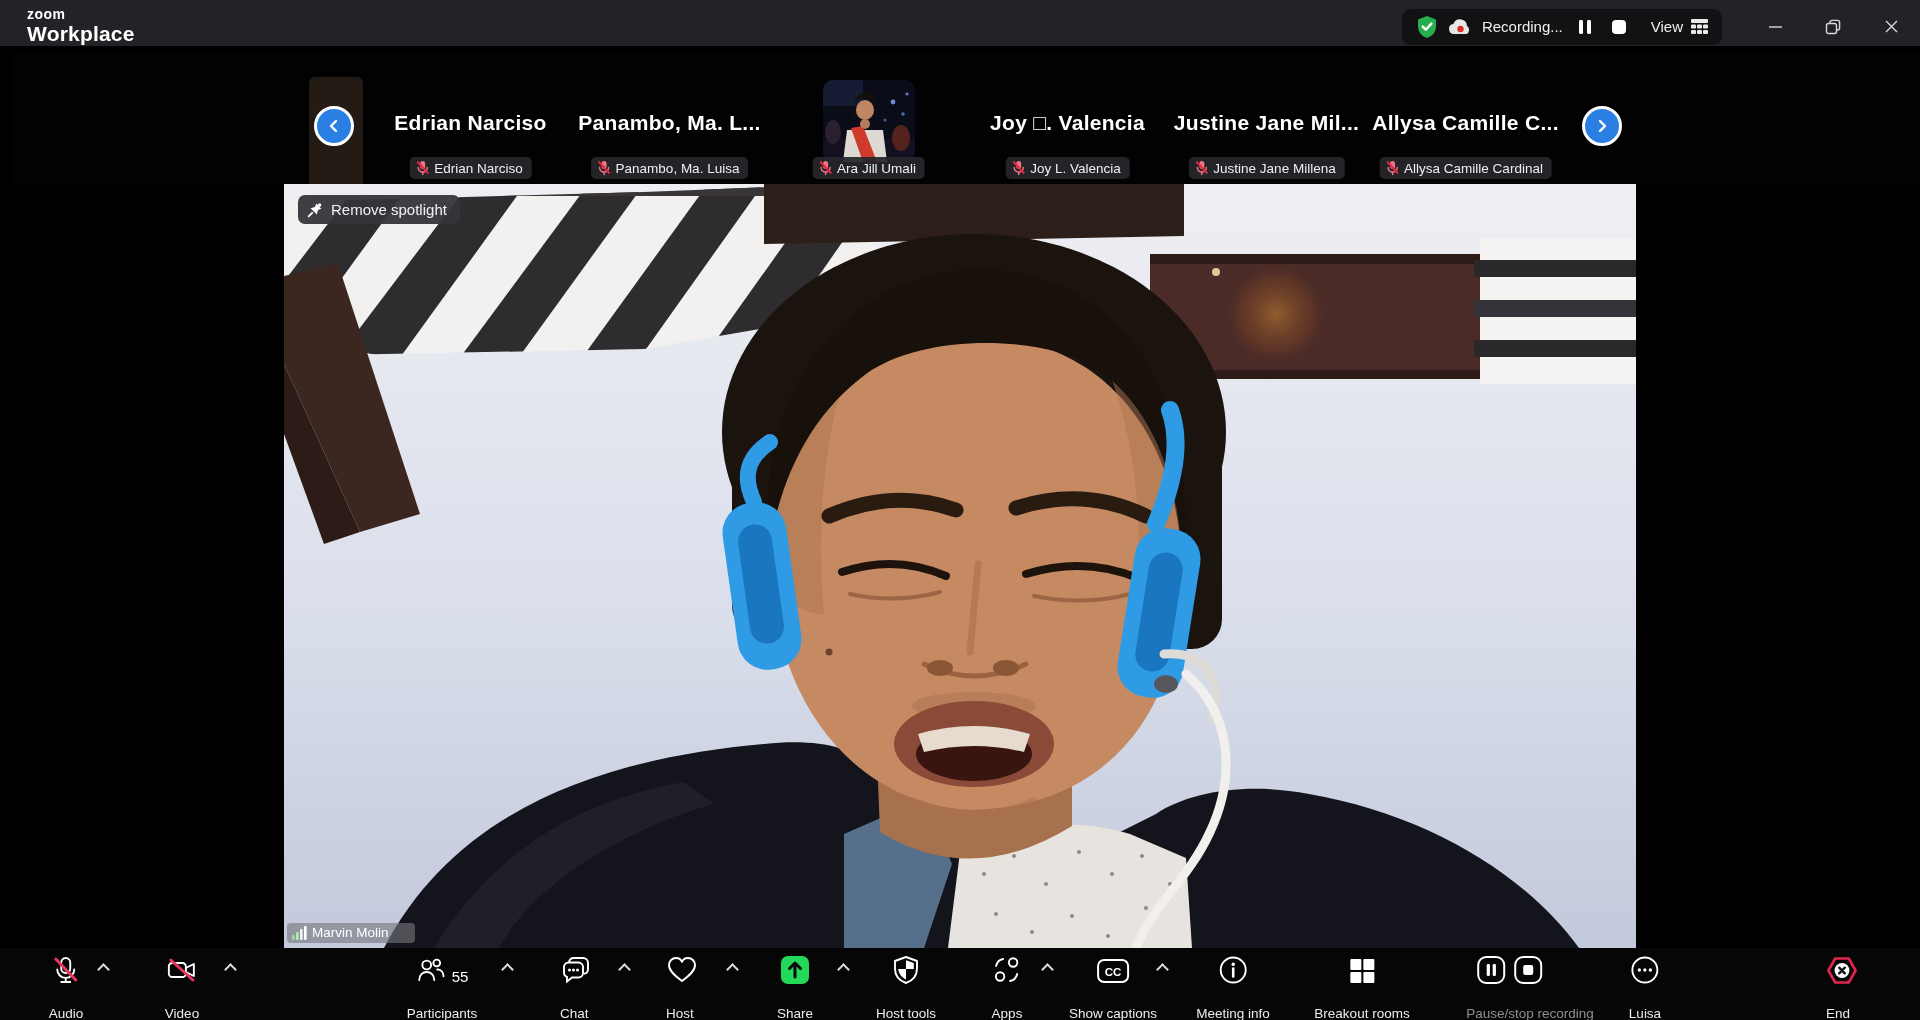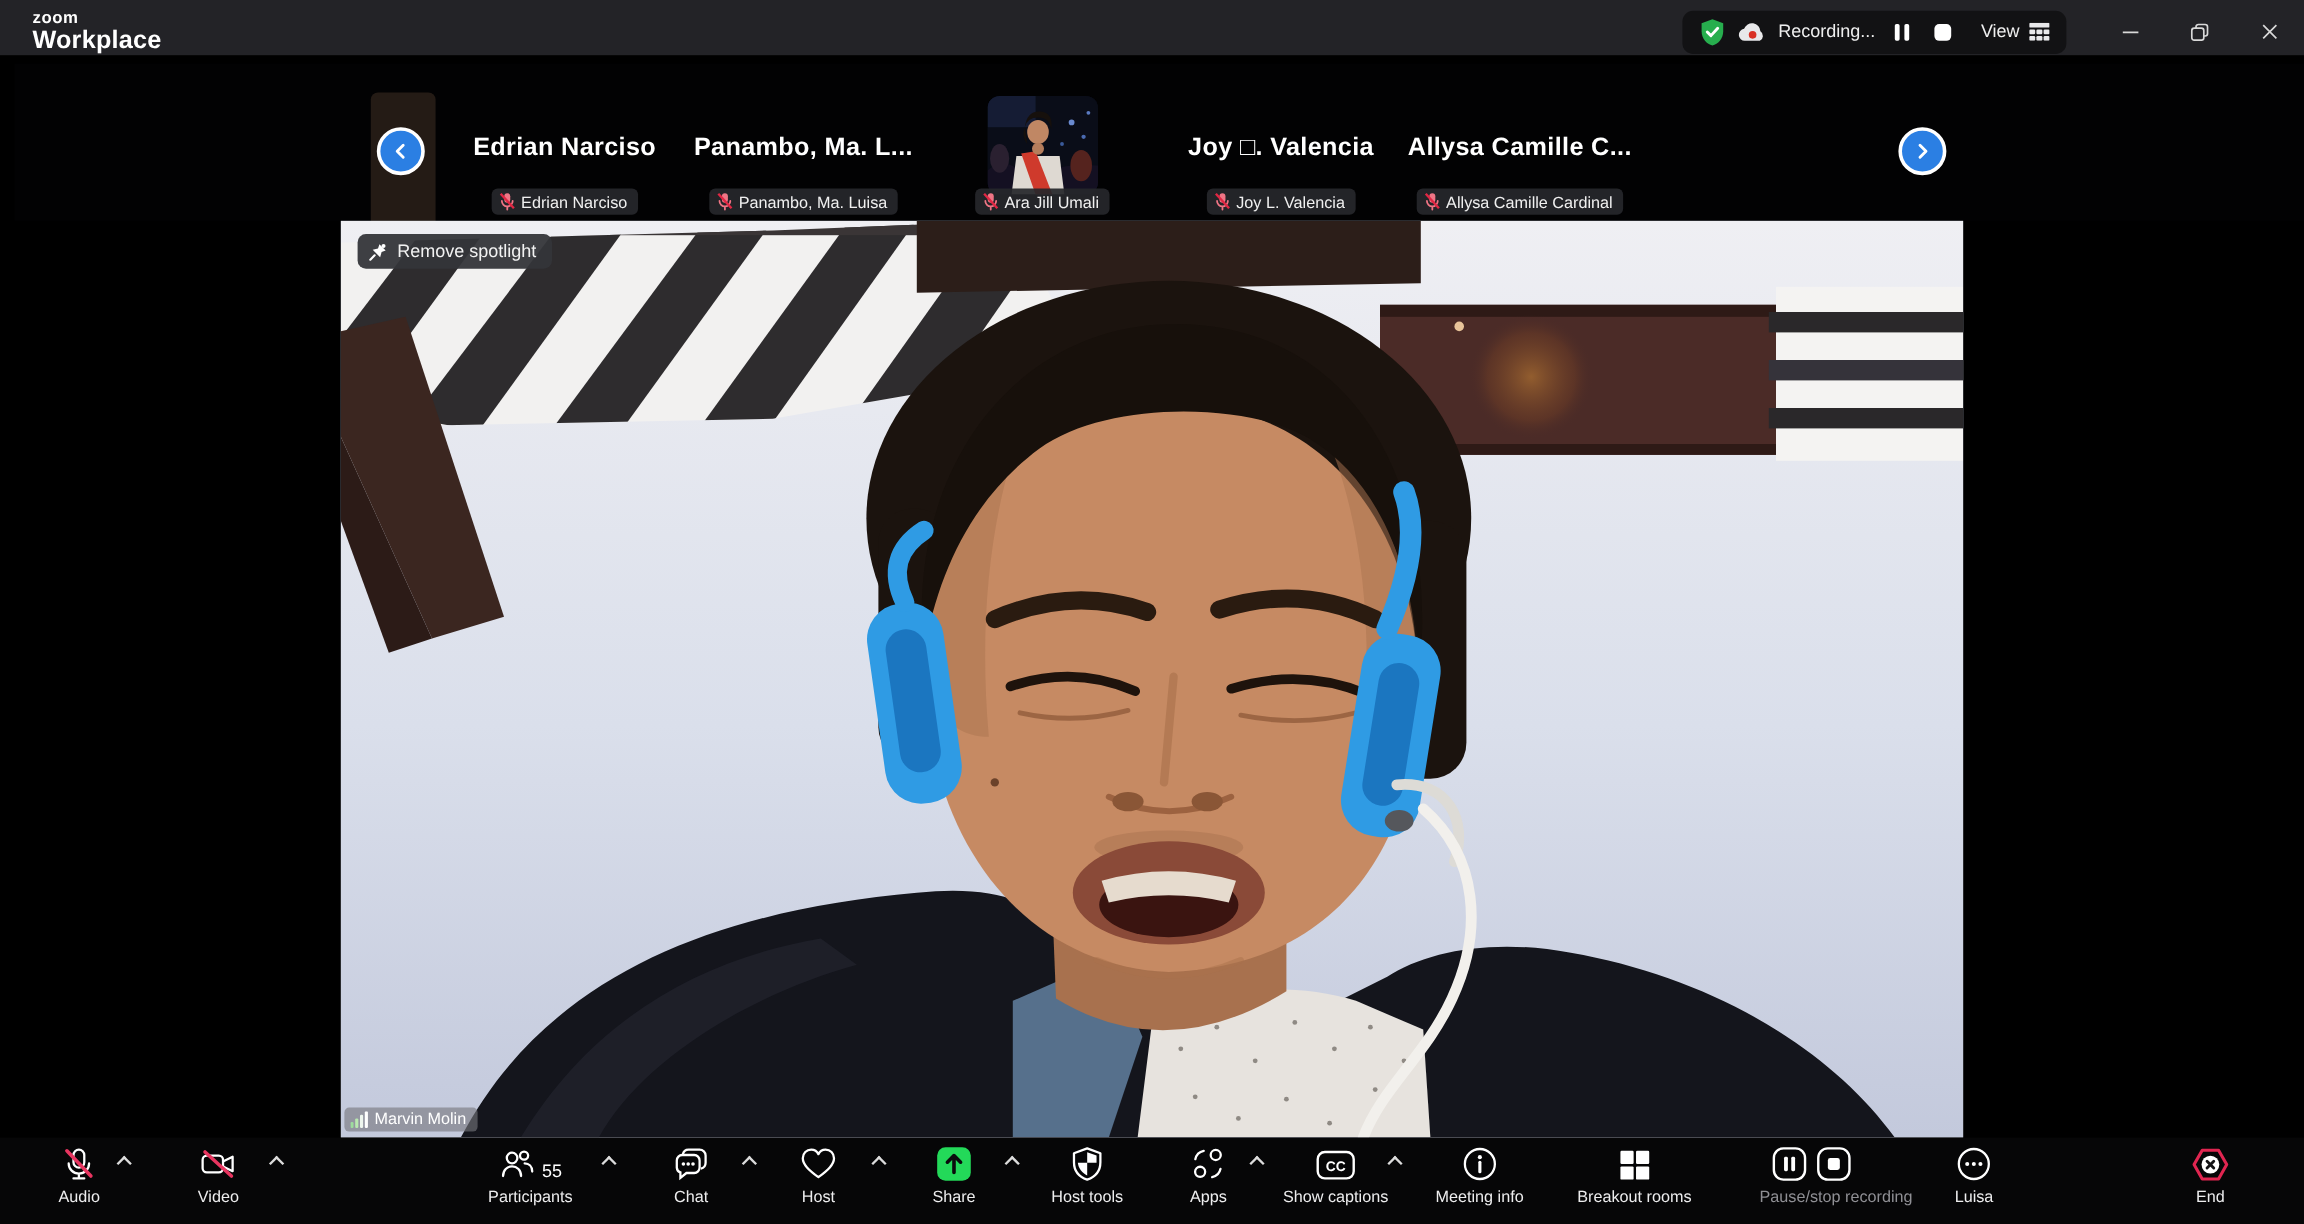--- a/index.html
+++ b/index.html
@@ -28,25 +28,25 @@
   .nav-right { left:1570px; }
   .tiles { position:absolute; left:359px; top:0; width:1196px; height:131px; display:flex; }
   .tile { position:relative; width:199px; height:131px; display:flex; align-items:center; justify-content:center; }
   .bigname { position:absolute; top:58px; width:100%; text-align:center; color:#fff; font-size:21px; font-weight:700; letter-spacing:.3px; white-space:nowrap; }
   .namechip { position:absolute; bottom:5px; left:50%; transform:translateX(-50%); display:flex; align-items:center; gap:5px; background:rgba(38,39,43,.93); border-radius:5px; padding:3px 9px 3px 6px; color:#f0f0f0; font-size:13.5px; white-space:nowrap; z-index:3; }
   .thumb { position:absolute; left:50%; top:27px; transform:translateX(-50%); width:92px; height:82px; border-radius:10px; overflow:hidden; background:#0b0e1a; }
 
   
   .stage { position:absolute; left:284px; top:184px; width:1352px; height:764px; background:#cdd2e1; overflow:hidden; }
   .spotlight-btn { position:absolute; left:14px; top:11px; display:flex; align-items:center; gap:8px; background:rgba(52,53,57,.95); border-radius:7px; padding:6px 13px 6px 9px; color:#f2f2f2; font-size:15px; cursor:pointer; z-index:4; }
-  .speaker-chip { position:absolute; left:3px; bottom:5px; display:flex; align-items:center; gap:5px; background:rgba(118,118,124,.62); border-radius:4px; padding:2px 9px 3px 5px; color:#fff; font-size:13.5px; z-index:4; }
+  .speaker-chip { position:absolute; left:3px; bottom:5px; display:flex; align-items:center; gap:5px; background:rgba(118,118,124,.62); border-radius:4px; padding:2px 26px 3px 5px; color:#fff; font-size:13.5px; z-index:4; }
 
   
   .toolbar { position:absolute; left:0; top:948px; width:100%; height:72px; background:#060607; }
-  .tbtn { position:absolute; top:7px; transform:translateX(-50%); display:flex; flex-direction:column; align-items:center; gap:5px; cursor:pointer; }
+  .tbtn { position:absolute; top:7px; transform:translateX(-50%); display:flex; flex-direction:column; gap:21px; cursor:pointer; }
   .tbtn .ico { height:30px; display:flex; align-items:flex-end; justify-content:center; }
   .tbtn .lbl { color:#ededee; font-size:13.5px; white-space:nowrap; }
   .lbl-dim { color:#8f8f94 !important;margin-left:40px; }
   .tcaret { position:absolute; top:17px; width:9px; height:9px; border-left:2.2px solid #dcdcdc; border-top:2.2px solid #dcdcdc; transform:rotate(45deg); cursor:pointer; }
   .pcount { color:#fff; font-size:15px; margin-left:6px; }
   .icorow { display:flex; align-items:center; }
   .recpair { display:flex; gap:7px; }
 </style>
 </head>
 <body>
@@ -201,20 +201,33 @@
             <svg width="14" height="16" viewBox="0 0 14 16">
                 <rect x="4.5" y="1" width="5" height="8" rx="2.5" fill="#ef7585"></rect>
                 <path d="M2.5 7.5 a4.5 4.5 0 0 0 9 0 M7 12 v2.6" stroke="#ef7585" stroke-width="1.5" fill="none" stroke-linecap="round"></path>
                 <line x1="1.5" y1="1.5" x2="12.5" y2="13.5" stroke="#e02744" stroke-width="2"></line>
               </svg>
           </span>
           <span>Joy L. Valencia</span>
         </div>
       </div>
 
+      <div class="tile">
+        <div class="bigname">Justine Jane Mil...</div>
+        <div class="namechip">
+          <span style="display:flex">
+            <svg width="14" height="16" viewBox="0 0 14 16">
+                <rect x="4.5" y="1" width="5" height="8" rx="2.5" fill="#ef7585"></rect>
+                <path d="M2.5 7.5 a4.5 4.5 0 0 0 9 0 M7 12 v2.6" stroke="#ef7585" stroke-width="1.5" fill="none" stroke-linecap="round"></path>
+                <line x1="1.5" y1="1.5" x2="12.5" y2="13.5" stroke="#e02744" stroke-width="2"></line>
+              </svg>
+          </span>
+          <span>Justine Jane Millena</span>
+        </div>
+      </div>
 
       <div class="tile">
         <div class="bigname">Allysa Camille C...</div>
         <div class="namechip">
           <span style="display:flex">
             <svg width="14" height="16" viewBox="0 0 14 16">
                 <rect x="4.5" y="1" width="5" height="8" rx="2.5" fill="#ef7585"></rect>
                 <path d="M2.5 7.5 a4.5 4.5 0 0 0 9 0 M7 12 v2.6" stroke="#ef7585" stroke-width="1.5" fill="none" stroke-linecap="round"></path>
                 <line x1="1.5" y1="1.5" x2="12.5" y2="13.5" stroke="#e02744" stroke-width="2"></line>
               </svg>

